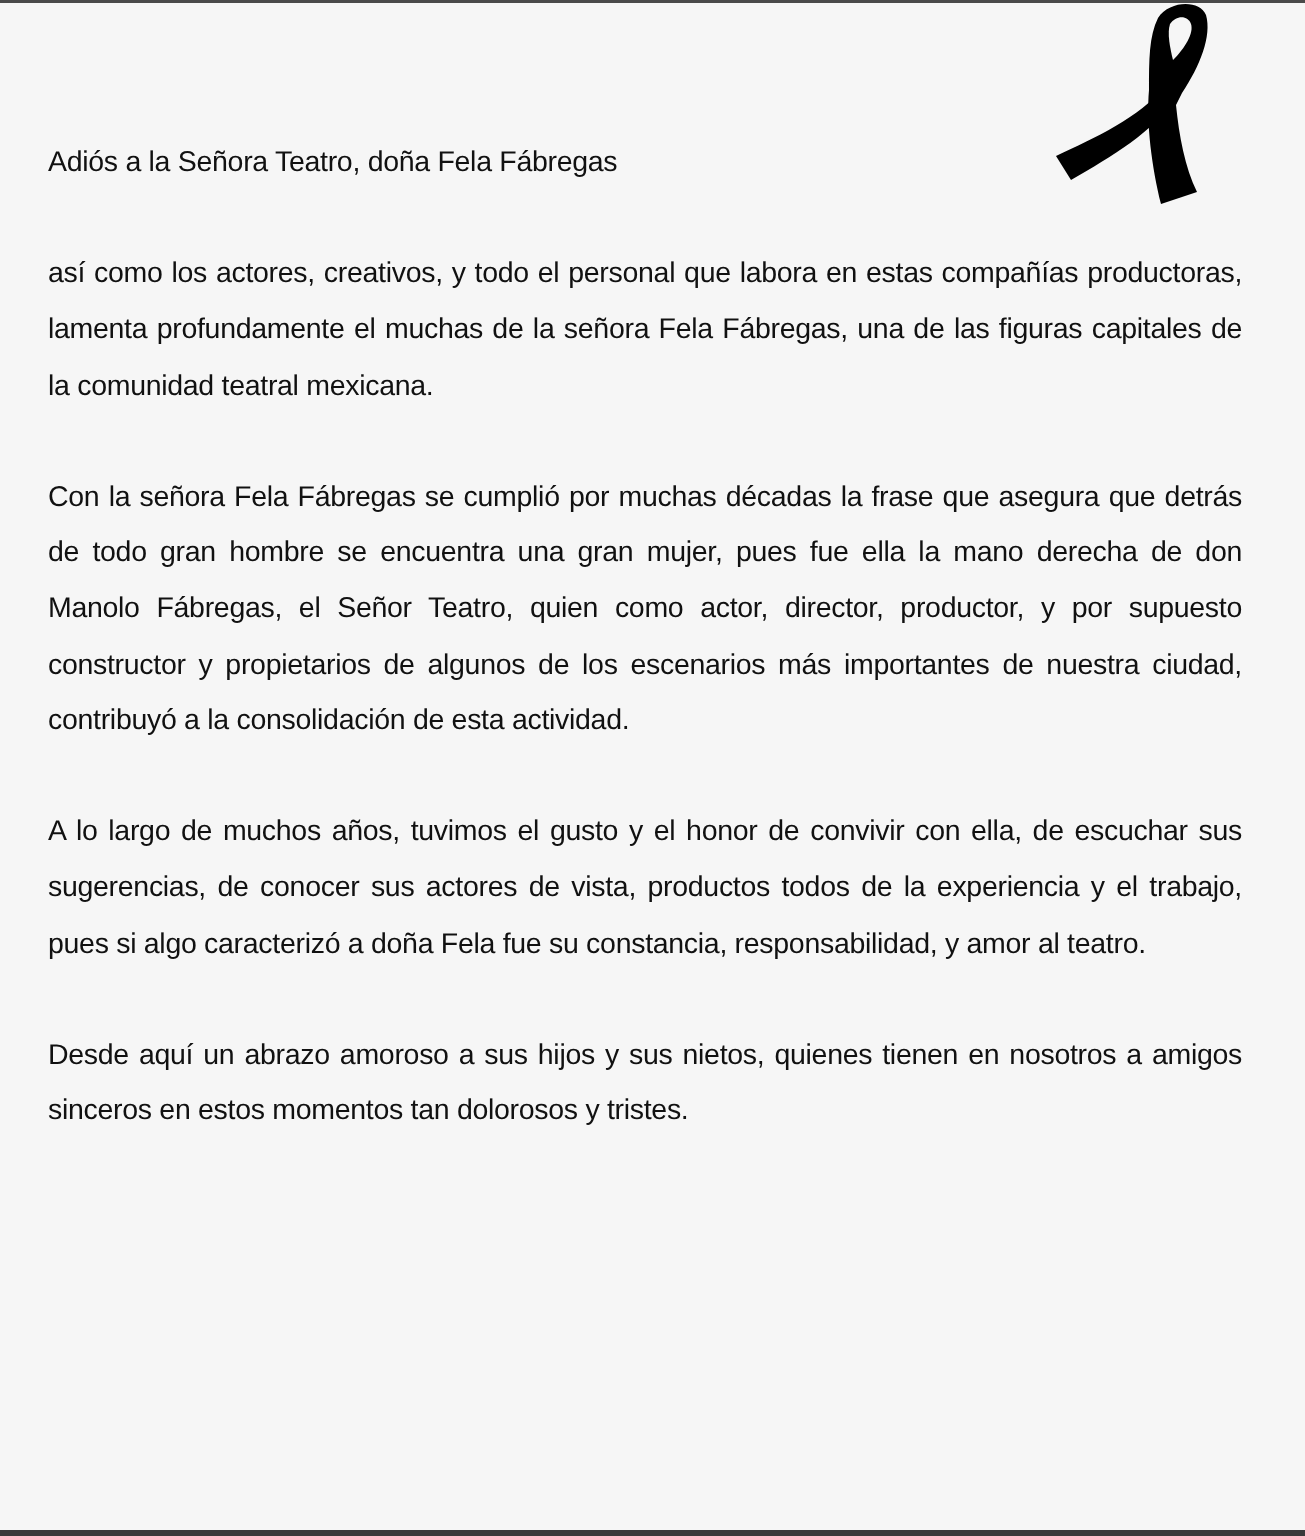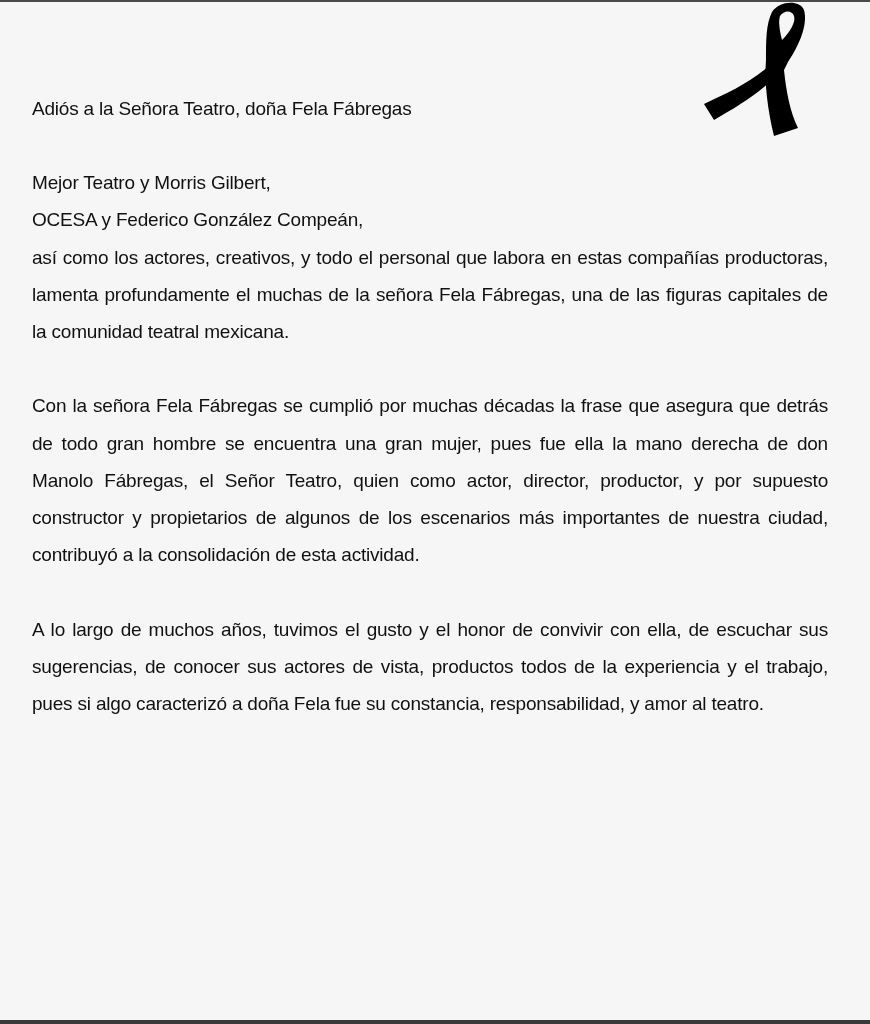--- a/index.html
+++ b/index.html
@@ -70,23 +70,20 @@
   <path d="M76 58 C 60 78, 30 92, 4 104 L 14 120 C 42 104, 68 88, 84 66 Z" fill="#000"></path>
 
   <path d="M72 12 C 80 0, 100 0, 104 10 C 108 24, 100 44, 88 62 L 84 70 C 86 90, 90 112, 98 128 L 74 136 C 68 112, 64 82, 66 60 C 66 40, 66 24, 72 12 Z" fill="#000"></path>
 
   <path d="M80 16 C 84 10, 92 10, 94 16 C 96 22, 90 32, 82 40 C 80 32, 78 22, 80 16 Z" fill="#f6f6f6"></path>
 </svg>
 
 <div class="doc">
   <div class="title">Adiós a la Señora Teatro, doña Fela Fábregas</div>
 
-  <div class="addressee">
-    <span class="line">Mejor Teatro y Morris Gilbert,</span>
-    <span class="line">OCESA y Federico González Compeán,</span>
-  </div>
 
   <p class="para">así como los actores, creativos, y todo el personal que labora en estas compañías productoras, lamenta profundamente el muchas de la señora Fela Fábregas, una de las figuras capitales de la comunidad teatral mexicana.</p>
   <p class="para">Con la señora Fela Fábregas se cumplió por muchas décadas la frase que asegura que detrás de todo gran hombre se encuentra una gran mujer, pues fue ella la mano derecha de don Manolo Fábregas, el Señor Teatro, quien como actor, director, productor, y por supuesto constructor y propietarios de algunos de los escenarios más importantes de nuestra ciudad, contribuyó a la consolidación de esta actividad.</p>
   <p class="para">A lo largo de muchos años, tuvimos el gusto y el honor de convivir con ella, de escuchar sus sugerencias, de conocer sus actores de vista, productos todos de la experiencia y el trabajo, pues si algo caracterizó a doña Fela fue su constancia, responsabilidad, y amor al teatro.</p>
+  <p class="para">Desde aquí un abrazo amoroso a sus hijos y sus nietos, quienes tienen en nosotros a amigos sinceros en estos momentos tan dolorosos y tristes.</p>
 </div>
 
 <div class="bottom-border"></div>
 
 </body></html>

